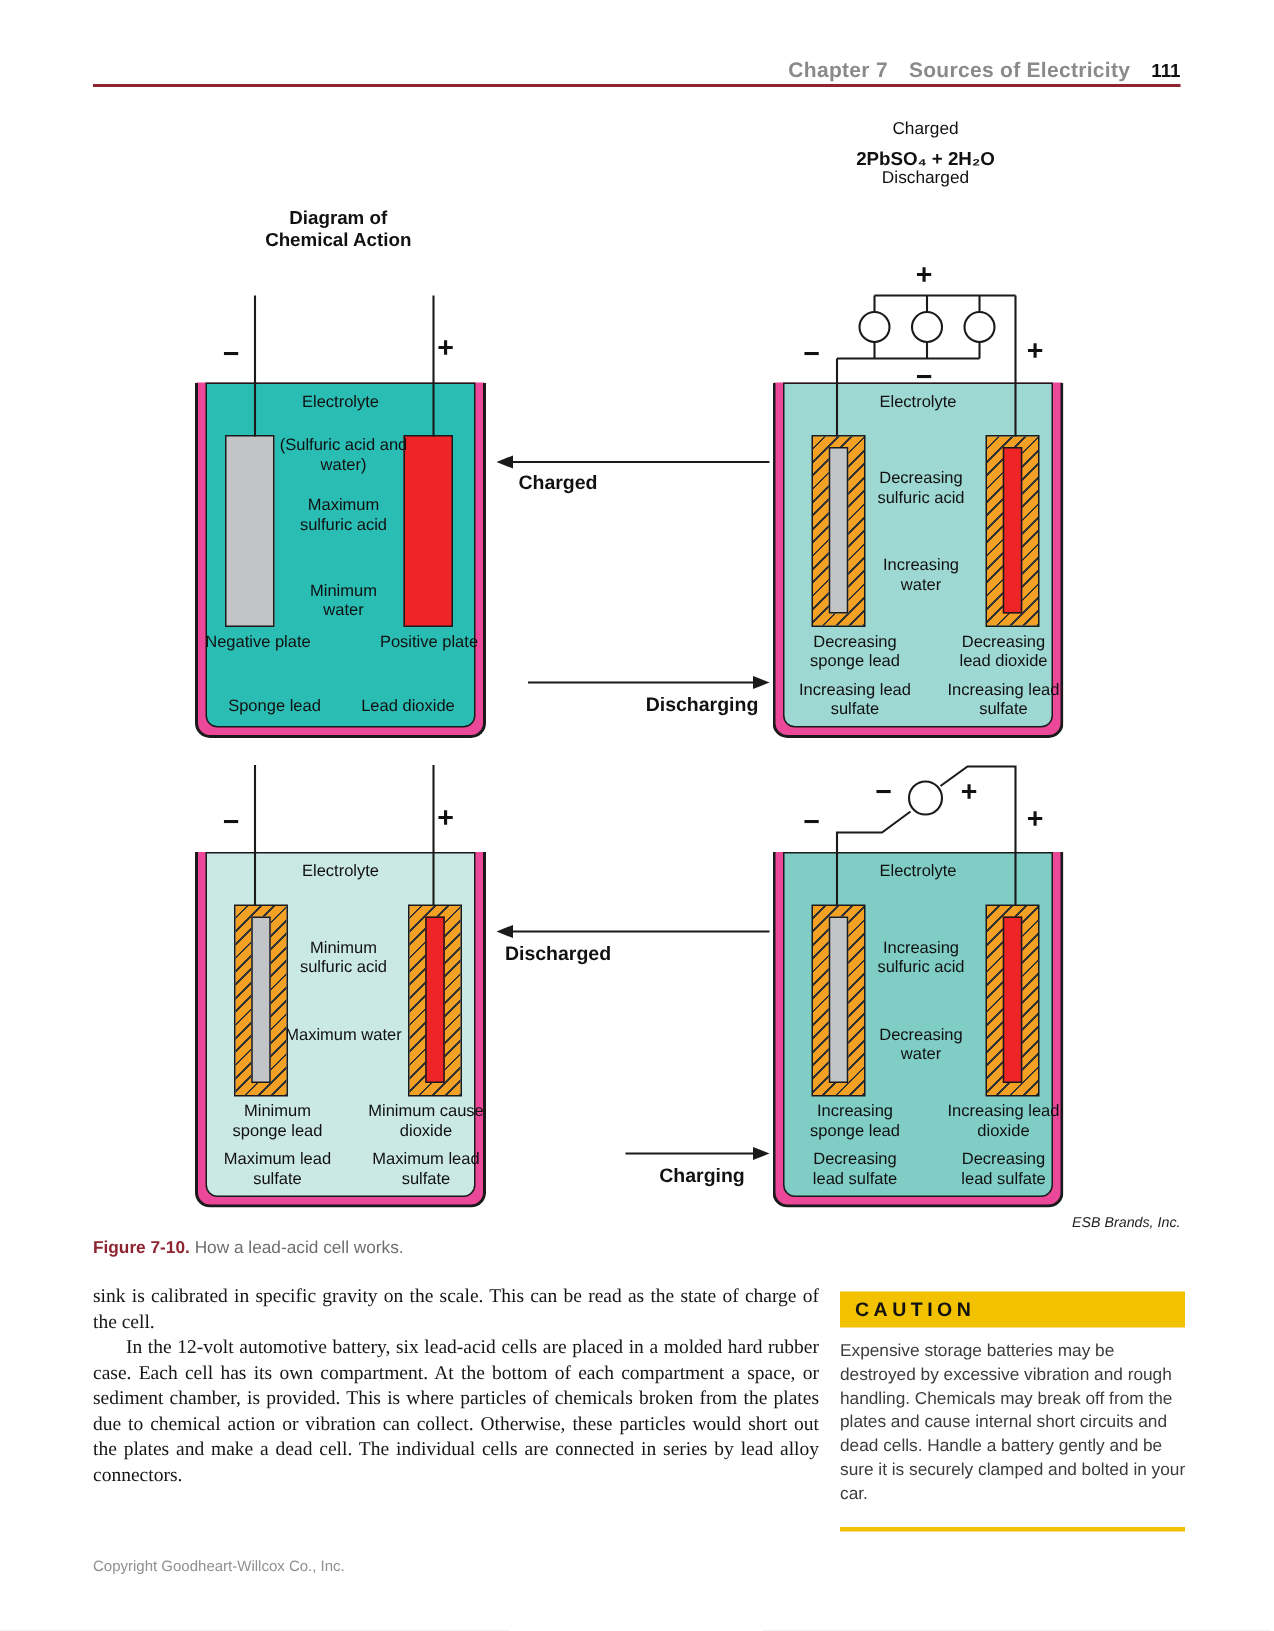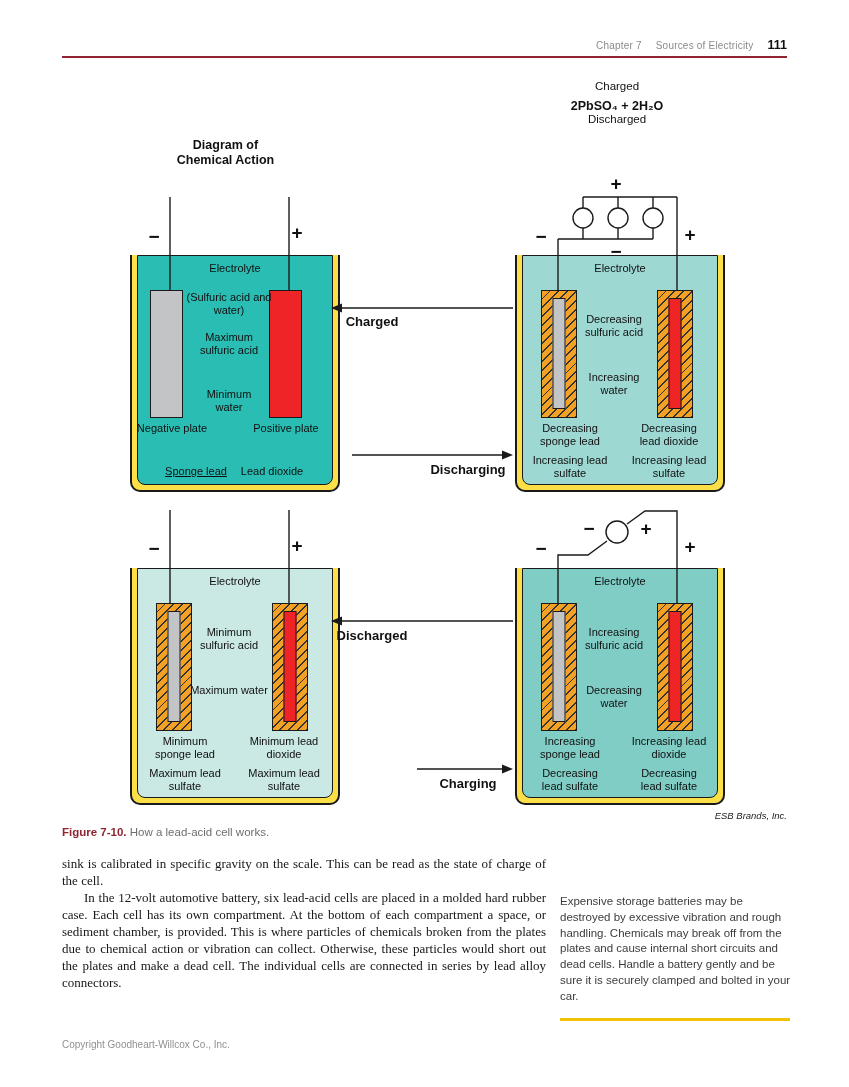--- a/index.html
+++ b/index.html
@@ -1,32 +1,32 @@
 <!DOCTYPE html>
 <html style="--electrolyte-charged: #2abdb3; --electrolyte-discharging: #9ed8d2; --electrolyte-discharged: #cae8e4; --electrolyte-charging: #7fcdc5; --negative-plate: #c2c4c6; --positive-plate: #ee2426; --lead-sulfate: #f2a124; --caution-accent: #f2c200; --rule-accent: #8e2430;"><head>
 <meta charset="utf-8">
 <style>
   html,body{margin:0;padding:0;background:#e8e8e8;}
   .page{position:relative;width:849px;height:1087px;background:#fff;overflow:hidden;
         font-family:"Liberation Sans",sans-serif;color:#111;}
   
   .hdr{position:absolute;top:38px;right:62px;display:flex;align-items:baseline;gap:14px;}
-  .hdr .crumb{font-size:10px;color:#8a8a8a;letter-spacing:.2px;}
+  .hdr .crumb{font-size:14px;color:#8a8a8a;letter-spacing:.2px;font-weight:bold;}
   .hdr .pnum{font-size:12.5px;font-weight:bold;color:#111;}
   .hdr-rule{position:absolute;left:62px;right:62px;top:56px;height:2px;background:var(--rule-accent,#8e2430);}
   
   .formula{position:absolute;left:457px;top:80px;width:320px;text-align:center;}
   .formula .ft{font-size:11.5px;margin-bottom:8px;}
   .formula .fx{font-size:12.5px;font-weight:bold;}
   .formula .fl{font-size:11.5px;margin-bottom:7px;}
   
   .diag-title{position:absolute;left:168px;top:138px;width:115px;text-align:center;
               font-size:12.5px;font-weight:bold;line-height:1.2;}
   
-  .jar{position:absolute;width:210px;height:237px;box-sizing:border-box;background:#fde047;
+  .jar{position:absolute;width:194px;height:237px;box-sizing:border-box;background:#ec4899;
        border:2px solid #1a1a1a;border-top:none;border-radius:0 0 10px 10px;z-index:1;}
   .electrolyte{position:absolute;left:5px;right:5px;top:0;bottom:5px;box-sizing:border-box;
        border:1.5px solid #1a1a1a;border-radius:0 0 8px 8px;}
   .lbl{position:absolute;font-size:11px;line-height:1.14;text-align:center;color:#101010;z-index:4;}
   .elec{top:7px;left:0;right:0;}
   .plate{position:absolute;top:35px;height:128px;box-sizing:border-box;border:1.5px solid #1a1a1a;z-index:3;}
   .plain{width:33px;}
   .hatched{width:36px;background:repeating-linear-gradient(135deg,var(--lead-sulfate,#f2a124) 0 5px,#333 5px 6.3px);}
   .core{position:absolute;left:50%;transform:translateX(-50%);top:7px;width:13px;height:111px;
         box-sizing:border-box;border:1.3px solid #1a1a1a;}
@@ -81,21 +81,21 @@
   <div class="jar" style="left:130px;top:255px;">
     <div class="electrolyte" style="background:var(--electrolyte-charged,#2abdb3);"></div>
     <div class="lbl elec">Electrolyte</div>
     <div class="plate plain" style="left:18px;background:var(--negative-plate,#c2c4c6);"></div>
     <div class="plate plain" style="left:137px;background:var(--positive-plate,#ee2426);"></div>
     <div class="lbl" style="left:53px;top:36px;width:88px;">(Sulfuric acid and water)</div>
     <div class="lbl" style="left:60px;top:76px;width:74px;">Maximum sulfuric acid</div>
     <div class="lbl" style="left:60px;top:133px;width:74px;text-align:center;">Minimum water</div>
     <div class="lbl" style="left:1px;top:167px;width:78px;">Negative plate</div>
     <div class="lbl" style="left:115px;top:167px;width:78px;">Positive plate</div>
-    <div class="lbl" style="left:25px;top:210px;width:78px;text-decoration:underline;">Sponge lead</div>
+    <div class="lbl" style="left:12px;top:210px;width:78px;">Sponge lead</div>
     <div class="lbl" style="left:101px;top:210px;width:78px;">Lead dioxide</div>
   </div>
 
   <div class="jar" style="left:515px;top:255px;">
     <div class="electrolyte" style="background:var(--electrolyte-discharging,#9ed8d2);"></div>
     <div class="lbl elec">Electrolyte</div>
     <div class="plate hatched" style="left:24px;">
       <div class="core core-neg"></div>
     </div>
     <div class="plate hatched" style="left:140px;">
@@ -115,21 +115,21 @@
     <div class="plate hatched" style="left:24px;">
       <div class="core core-neg"></div>
     </div>
     <div class="plate hatched" style="left:140px;">
       <div class="core core-pos"></div>
     </div>
     <div class="lbl" style="left:58px;top:58px;width:78px;">Minimum sulfuric acid</div>
     <div class="lbl" style="left:58px;top:116px;width:78px;">Maximum water</div>
     <div class="lbl" style="left:14px;top:167px;width:78px;">Minimum sponge lead</div>
     <div class="lbl" style="left:14px;top:199px;width:78px;">Maximum lead sulfate</div>
-    <div class="lbl" style="left:113px;top:167px;width:78px;">Minimum lead dioxide</div>
+    <div class="lbl" style="left:113px;top:167px;width:78px;">Minimum cause dioxide</div>
     <div class="lbl" style="left:113px;top:199px;width:78px;">Maximum lead sulfate</div>
   </div>
 
   <div class="jar" style="left:515px;top:568px;">
     <div class="electrolyte" style="background:var(--electrolyte-charging,#7fcdc5);"></div>
     <div class="lbl elec">Electrolyte</div>
     <div class="plate hatched" style="left:24px;">
       <div class="core core-neg"></div>
     </div>
     <div class="plate hatched" style="left:140px;">
@@ -219,18 +219,21 @@
   <div class="caption">
     <span class="cl">Figure 7-10.</span>
     <span class="ct">How a lead-acid cell works.</span>
   </div>
 
   <div class="bodycol">
     <p>sink is calibrated in specific gravity on the scale. This can be read as the state of charge of the cell.</p>
     <p class="indent">In the 12-volt automotive battery, six lead-acid cells are placed in a molded hard rubber case. Each cell has its own compartment. At the bottom of each compartment a space, or sediment chamber, is provided. This is where particles of chemicals broken from the plates due to chemical action or vibration can collect. Otherwise, these particles would short out the plates and make a dead cell. The individual cells are connected in series by lead alloy connectors.</p>
   </div>
 
+  <div class="caution-hd">
+    <span>CAUTION</span>
+  </div>
   <div class="caution-tx">Expensive storage batteries may be destroyed by excessive vibration and rough handling. Chemicals may break off from the plates and cause internal short circuits and dead cells. Handle a battery gently and be sure it is securely clamped and bolted in your car.</div>
   <div class="caution-rule"></div>
 
   <div class="footer">Copyright Goodheart-Willcox Co., Inc.</div>
 
 </div>
 
 </body></html>

